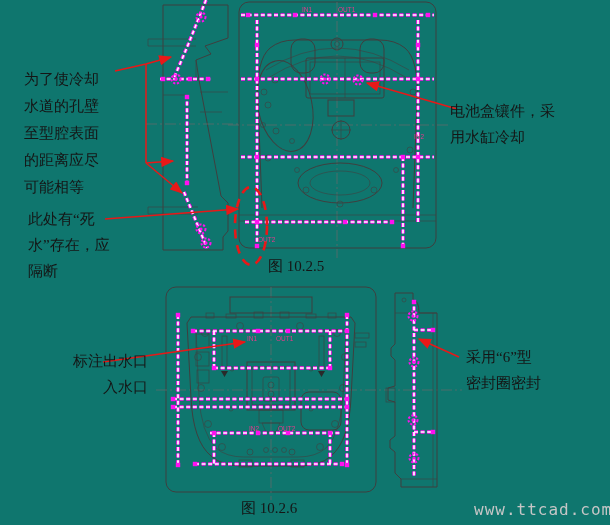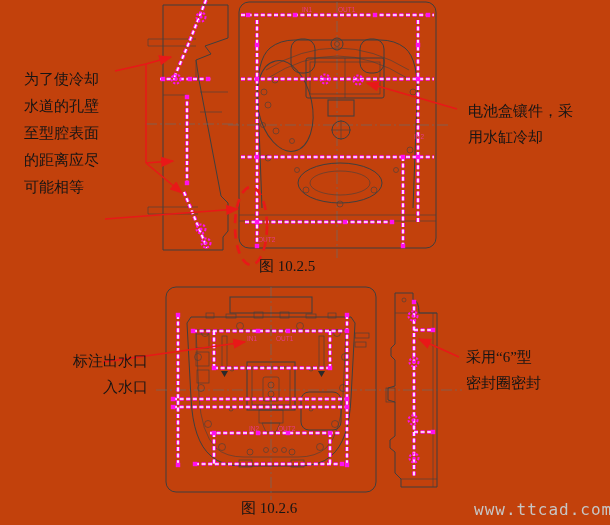--- a/index.html
+++ b/index.html
@@ -1,16 +1,16 @@
 <!DOCTYPE html>
 <html><head>
 <meta charset="utf-8">
 <style>
   html,body{margin:0;padding:0;background:#ffffff;}
-  .canvas{position:relative;width:610px;height:525px;background:#c2410c;overflow:hidden;
+  .canvas{position:relative;width:610px;height:525px;background:#0f766e;overflow:hidden;
           font-family:"Liberation Serif",serif;}
   .canvas svg{position:absolute;left:0;top:0;}
   .note{position:absolute;white-space:pre-line;color:#151515;font-size:15px;line-height:26px;}
   .caption{position:absolute;color:#151515;font-size:15px;}
   .watermark{position:absolute;color:#c6c6c6;font-size:16px;letter-spacing:1px;
              font-family:"DejaVu Sans Mono",monospace;}
   
   .ln{fill:none;stroke:#3f3f3f;stroke-width:1;}
   .thin{stroke-width:0.6;}
   .cl{fill:none;stroke:#6a6a6a;stroke-width:0.7;stroke-dasharray:11 3 2 3;}
@@ -241,28 +241,31 @@
       <ellipse class="redE" cx="251" cy="226" rx="16" ry="39"></ellipse>
     </g>
   </svg>
 
   <div class="note" style="left:24px;top:66px;width:112px;line-height:27px;">为了使冷却
 水道的孔壁
 至型腔表面
 的距离应尽
 可能相等</div>
 
-
-  <div class="note" style="left:468px;top:98px;width:140px;">电池盒镶件，采
+  <div class="note" style="left:28px;top:206px;width:130px;">此处有“死
+水”存在，应
+隔断</div>
+
+  <div class="note" style="left:450px;top:98px;width:140px;">电池盒镶件，采
 用水缸冷却</div>
 
   <div class="note" style="left:28px;top:348px;width:120px;text-align:right;">标注出水口
 入水口</div>
 
   <div class="note" style="left:466px;top:344px;width:130px;">采用“6”型
 密封圈密封</div>
 
-  <div class="caption" style="left:259px;top:257px;">图 10.2.5</div>
+  <div class="caption" style="left:268px;top:257px;">图 10.2.5</div>
 
   <div class="caption" style="left:241px;top:499px;text-align:right;">图 10.2.6</div>
 
   <div class="watermark" style="left:474px;top:500px;">www.ttcad.com</div>
 </div>
 
 </body></html>

